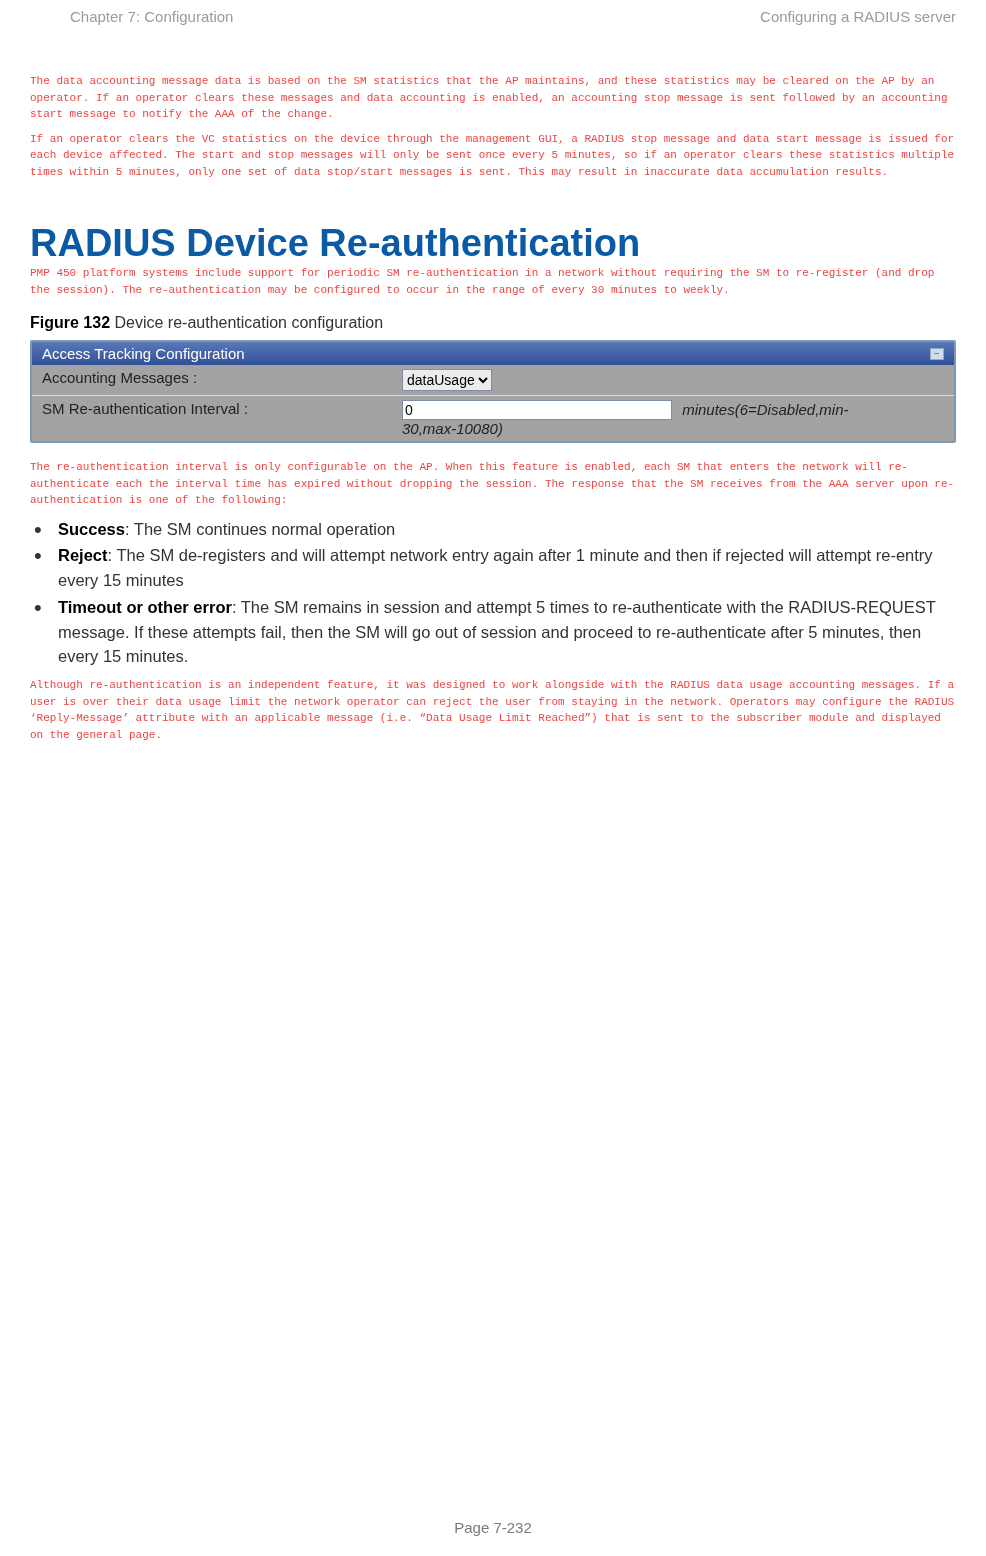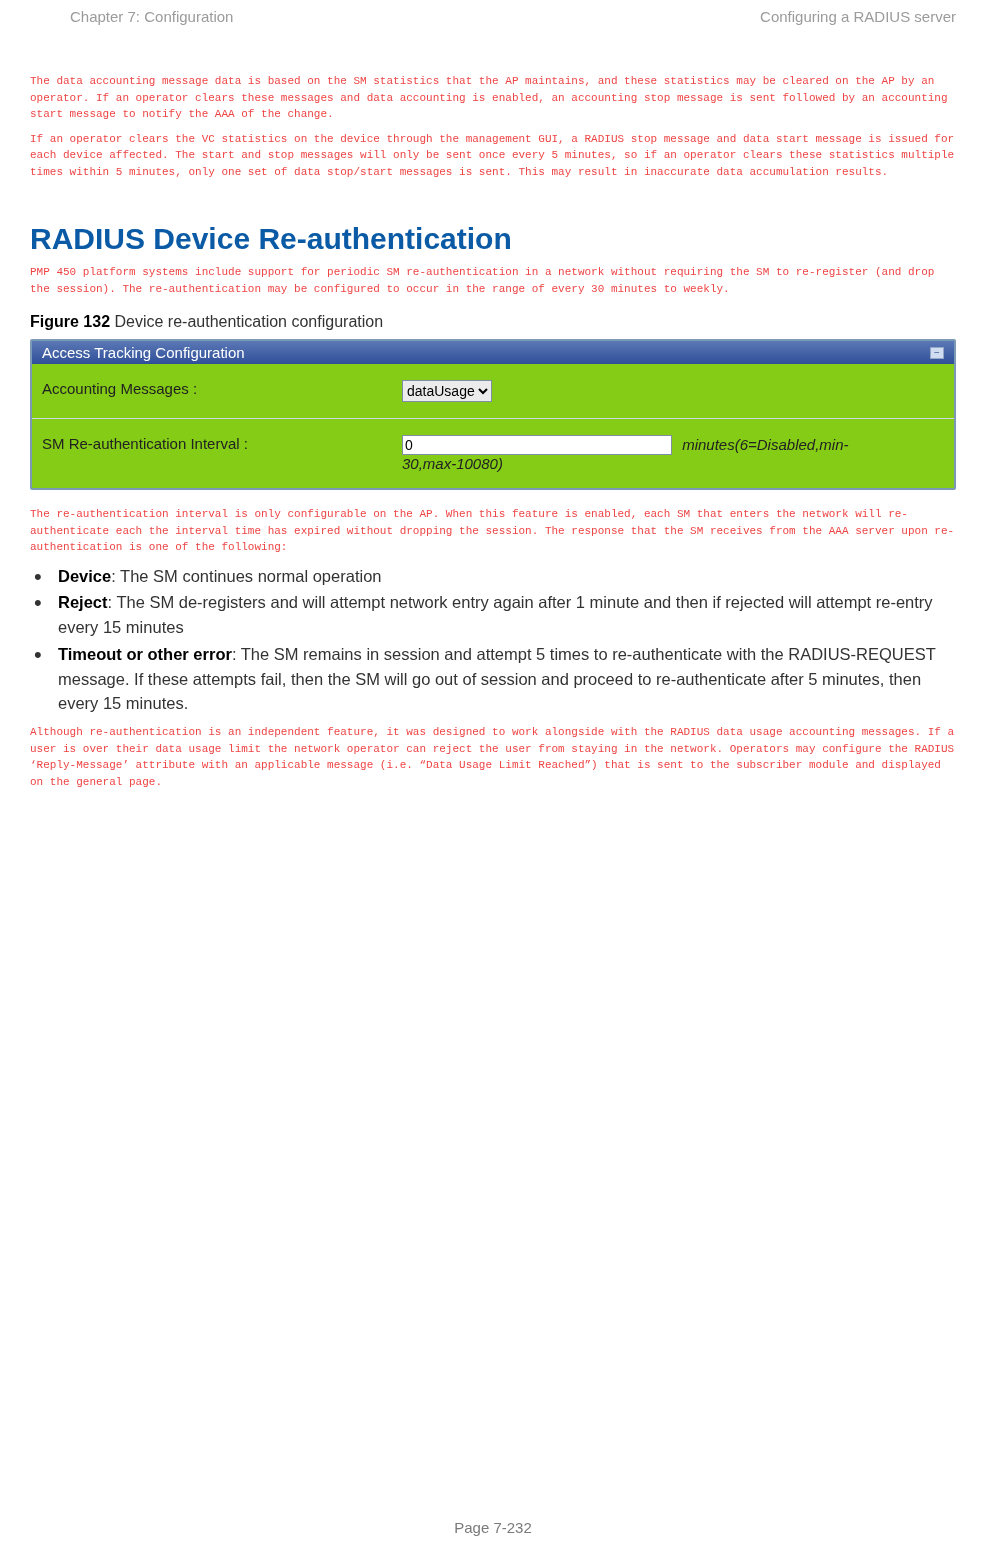--- a/index.html
+++ b/index.html
@@ -23,38 +23,38 @@
   }
   .para {
     font-size: 11px;
     line-height: 1.5;
     color: #ef4444;
     margin-bottom: 8px;
     font-family: Liberation Mono, monospace;
   }
   .section-heading {
     color: #0a5aa5;
-    font-size: 30px;
+    font-size: 38px;
     font-weight: 700;
     margin-top: 42px;
-    margin-bottom: 8px;
+    margin-bottom: 0;
   }
   .figure-caption {
     font-size: 16px;
     margin-top: 16px;
     margin-bottom: 8px;
   }
   .figure-caption .label {
     font-weight: 700;
     color: #000;
   }
   .config-panel {
     border: 2px solid #7a9ab5;
     border-radius: 2px;
-    background: #84cc16;
+    background: #a3a3a3;
     margin-bottom: 16px;
   }
   .panel-header {
     background: linear-gradient(#5b78b6, #2f4f98);
     color: #fff;
     font-family: Tahoma, Arial, sans-serif;
     font-size: 15px;
     padding: 3px 10px;
     display: flex;
     justify-content: space-between;
@@ -74,21 +74,21 @@
   }
   .panel-body {
     width: 100%;
     border-collapse: collapse;
     font-family: Tahoma, Arial, sans-serif;
     font-size: 15px;
   }
   .panel-body tr { border-top: 1px solid #cfd9e5; }
   .panel-body tr:first-child { border-top: none; }
   .panel-body td {
-    padding: 16px 10px;
+    padding: 4px 10px;
     vertical-align: top;
   }
   .panel-body td.label-col { width: 360px; color: #222; }
   .panel-body input[type=text] {
     font-family: Tahoma, Arial, sans-serif;
     font-size: 14px;
     width: 270px;
     height: 20px;
     border: 1px solid #7f8ea5;
     padding: 0 2px;
@@ -182,21 +182,21 @@
       </td>
     </tr>
   </tbody>
     </table>
 </div>
 
 <p class="para">The re-authentication interval is only configurable on the AP. When this feature is enabled, each SM that enters the network will re-authenticate each the interval time has expired without dropping the session. The response that the SM receives from the AAA server upon re-authentication is one of the following:</p>
 
 <ul class="bullets">
   <li>
-    <span class="b">Device</span><span>: The SM continues normal operation</span>
+    <span class="b">Success</span><span>: The SM continues normal operation</span>
   </li>
   <li>
     <span class="b">Reject</span><span>: The SM de-registers and will attempt network entry again after 1 minute and then if rejected will attempt re-entry every 15 minutes</span>
   </li>
   <li>
     <span class="b">Timeout or other error</span><span>: The SM remains in session and attempt 5 times to re-authenticate with the RADIUS-REQUEST message. If these attempts fail, then the SM will go out of session and proceed to re-authenticate after 5 minutes, then every 15 minutes.</span>
   </li>
 </ul>
 
 <p class="para">Although re-authentication is an independent feature, it was designed to work alongside with the RADIUS data usage accounting messages. If a user is over their data usage limit the network operator can reject the user from staying in the network. Operators may configure the RADIUS ‘Reply-Message’ attribute with an applicable message (i.e. “Data Usage Limit Reached”) that is sent to the subscriber module and displayed on the general page.</p>

